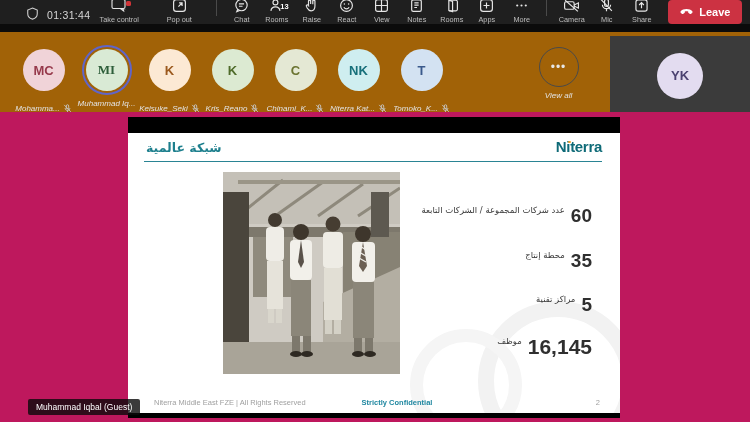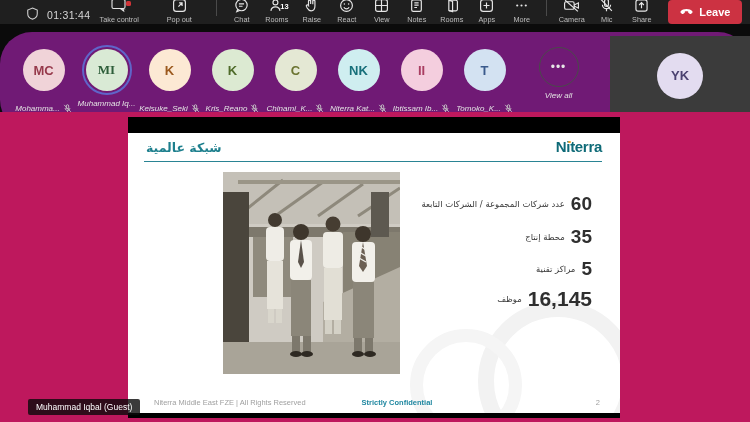--- a/index.html
+++ b/index.html
@@ -22,21 +22,21 @@
   .badge-count { position:absolute; top:4px; left:20px; font-size:7.5px; font-weight:bold; color:#fff; }
   .red-dot { position:absolute; top:3px; left:36px; width:5px; height:5px; border-radius:1.5px; background:#d13438; }
   .leave-btn { display:flex; align-items:center; height:24px; margin:4px 0 0 10px;
     background:#cc3242; border-radius:4px; overflow:hidden; cursor:pointer;gap:10px; }
   .leave-main { display:flex; align-items:center; gap:6px; padding:0 10px 0 12px; }
   .leave-main span { color:#fff; font-size:11px; font-weight:bold; }
   .leave-sep { width:1px; height:24px; background:rgba(255,255,255,.35); }
   .leave-chevron { padding:0 8px; display:flex; align-items:center; height:100%; }
 
   
-  .strip { position:absolute; top:32px; left:0; width:750px; height:100px; background:#701a75;border-radius:32px; }
+  .strip { position:absolute; top:32px; left:0; width:750px; height:100px; background:#a16207; }
   .p-list { position:absolute; left:12px; top:0; display:flex; }
   .p-tile { width:63px; display:flex; flex-direction:column; align-items:center; cursor:pointer; }
   .p-ring { margin-top:13px; border-radius:50%; padding:2px; border:2px solid transparent; }
   .p-ring.speaking { border-color:#6065c9;font-family:Liberation Serif, serif; }
   .p-avatar { width:42px; height:42px; border-radius:50%; display:flex; align-items:center;
     justify-content:center; }
   .p-initials { font-size:13px; font-weight:bold; }
   .p-name-row { display:flex; align-items:center; gap:3px; margin-top:4px;font-style:italic; }
   .p-name { font-size:8px; color:#e3e3e3; white-space:nowrap; }
   .viewall-circle { margin-top:15px; width:40px; height:40px; border-radius:50%;
@@ -59,21 +59,21 @@
   .brand { position:absolute; top:5px; right:18px; font-size:15px; font-weight:bold;
     letter-spacing:-.3px; }
   .brand .tittle { position:absolute; top:2.5px; left:12.2px; width:2.6px; height:2.6px;
     border-radius:50%; }
   .photo { position:absolute; left:95px; top:39px; width:177px; height:202px; }
   .stats { position:absolute; top:60px; right:28px; width:260px; text-align:right; }
   .stat-row { display:flex; flex-direction:row-reverse; justify-content:flex-start;
     align-items:center; gap:6px; }
   .stat-row.r1 { margin-bottom:11px; } .stat-row.r2 { margin-bottom:10px; }
   .stat-row.r3 { margin-bottom:8px; }
-  .stat-value { font-size:19px; font-weight:bold; color:#2f2f2f; line-height:22px; }
+  .stat-value { font-size:19px; font-weight:bold; color:#2f2f2f; line-height:22px;margin-top:12px; }
   .stat-row.big .stat-value { font-size:21px; }
   .stat-label { font-size:8.5px; color:#3a3a3a; font-family:"DejaVu Sans", sans-serif;
     direction:rtl; }
   .ring1 { position:absolute; right:-18px; bottom:-48px; width:160px; height:160px;
     border:16px solid #f2f2f2; border-radius:50%; }
   .ring2 { position:absolute; right:98px; bottom:-28px; width:112px; height:112px;
     border:13px solid #f5f5f5; border-radius:50%; }
   .slide-footer { position:absolute; left:26px; right:20px; bottom:6px; display:flex;
     align-items:flex-start; z-index:2; }
   .footer-left { font-size:7.5px; color:#9f9f9f; }
@@ -354,37 +354,20 @@
         <span class="p-mic">
           <svg width="9" height="9" viewBox="0 0 12 12" fill="none" stroke="#c8c8c8" stroke-width="1.2">
             <rect x="4.4" y="1" width="3.2" height="5.6" rx="1.6"></rect>
             <path d="M2.8 5.4 c0 1.9 1.4 3.2 3.2 3.2 s3.2-1.3 3.2-3.2 M6 8.6 V10.6"></path>
             <line x1="1.6" y1="1.2" x2="10.4" y2="10.4"></line>
           </svg>
         </span>
       </div>
     </div>
 
-    <div class="p-tile">
-      <div class="p-ring">
-        <div class="p-avatar" style="background: rgb(244, 206, 222);">
-          <span class="p-initials" style="color: rgb(169, 62, 98);">II</span>
-        </div>
-      </div>
-      <div class="p-name-row">
-        <span class="p-name">Ibtissam Ib...</span>
-        <span class="p-mic">
-          <svg width="9" height="9" viewBox="0 0 12 12" fill="none" stroke="#c8c8c8" stroke-width="1.2">
-            <rect x="4.4" y="1" width="3.2" height="5.6" rx="1.6"></rect>
-            <path d="M2.8 5.4 c0 1.9 1.4 3.2 3.2 3.2 s3.2-1.3 3.2-3.2 M6 8.6 V10.6"></path>
-            <line x1="1.6" y1="1.2" x2="10.4" y2="10.4"></line>
-          </svg>
-        </span>
-      </div>
-    </div>
 
     <div class="p-tile">
       <div class="p-ring">
         <div class="p-avatar" style="background: rgb(211, 226, 242);">
           <span class="p-initials" style="color: rgb(58, 90, 140);">T</span>
         </div>
       </div>
       <div class="p-name-row">
         <span class="p-name">Tomoko_K...</span>
         <span class="p-mic">

